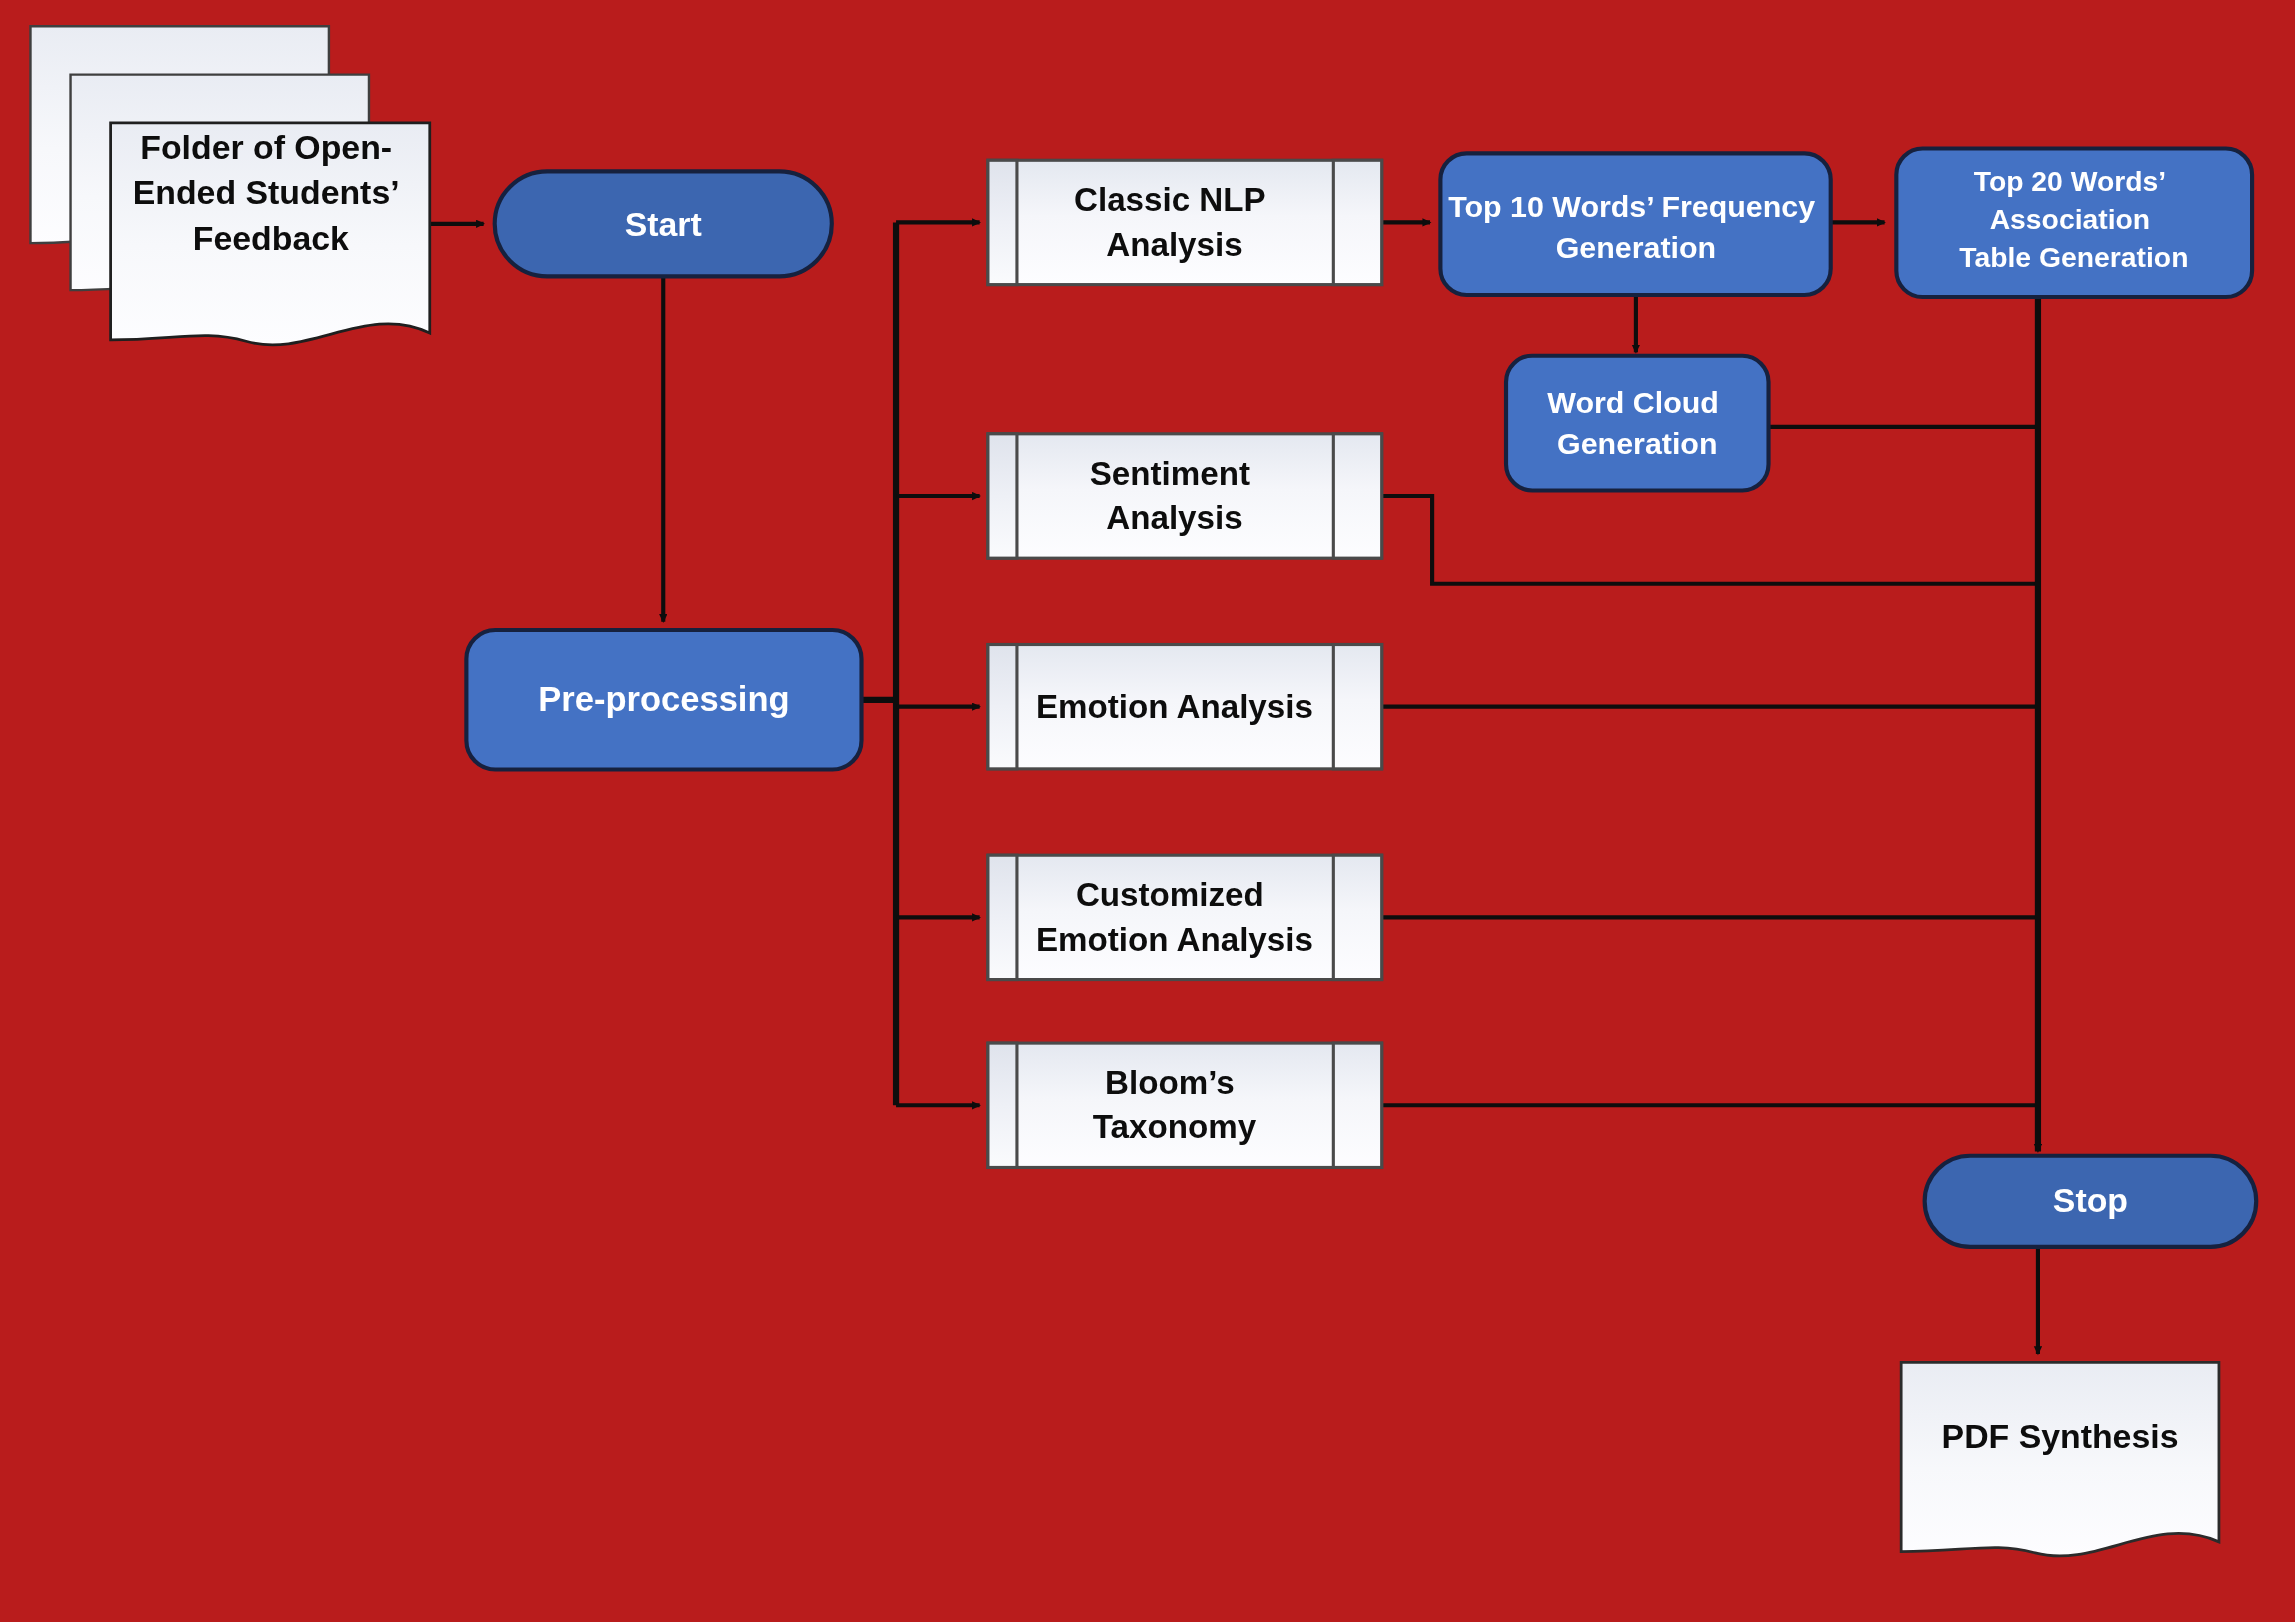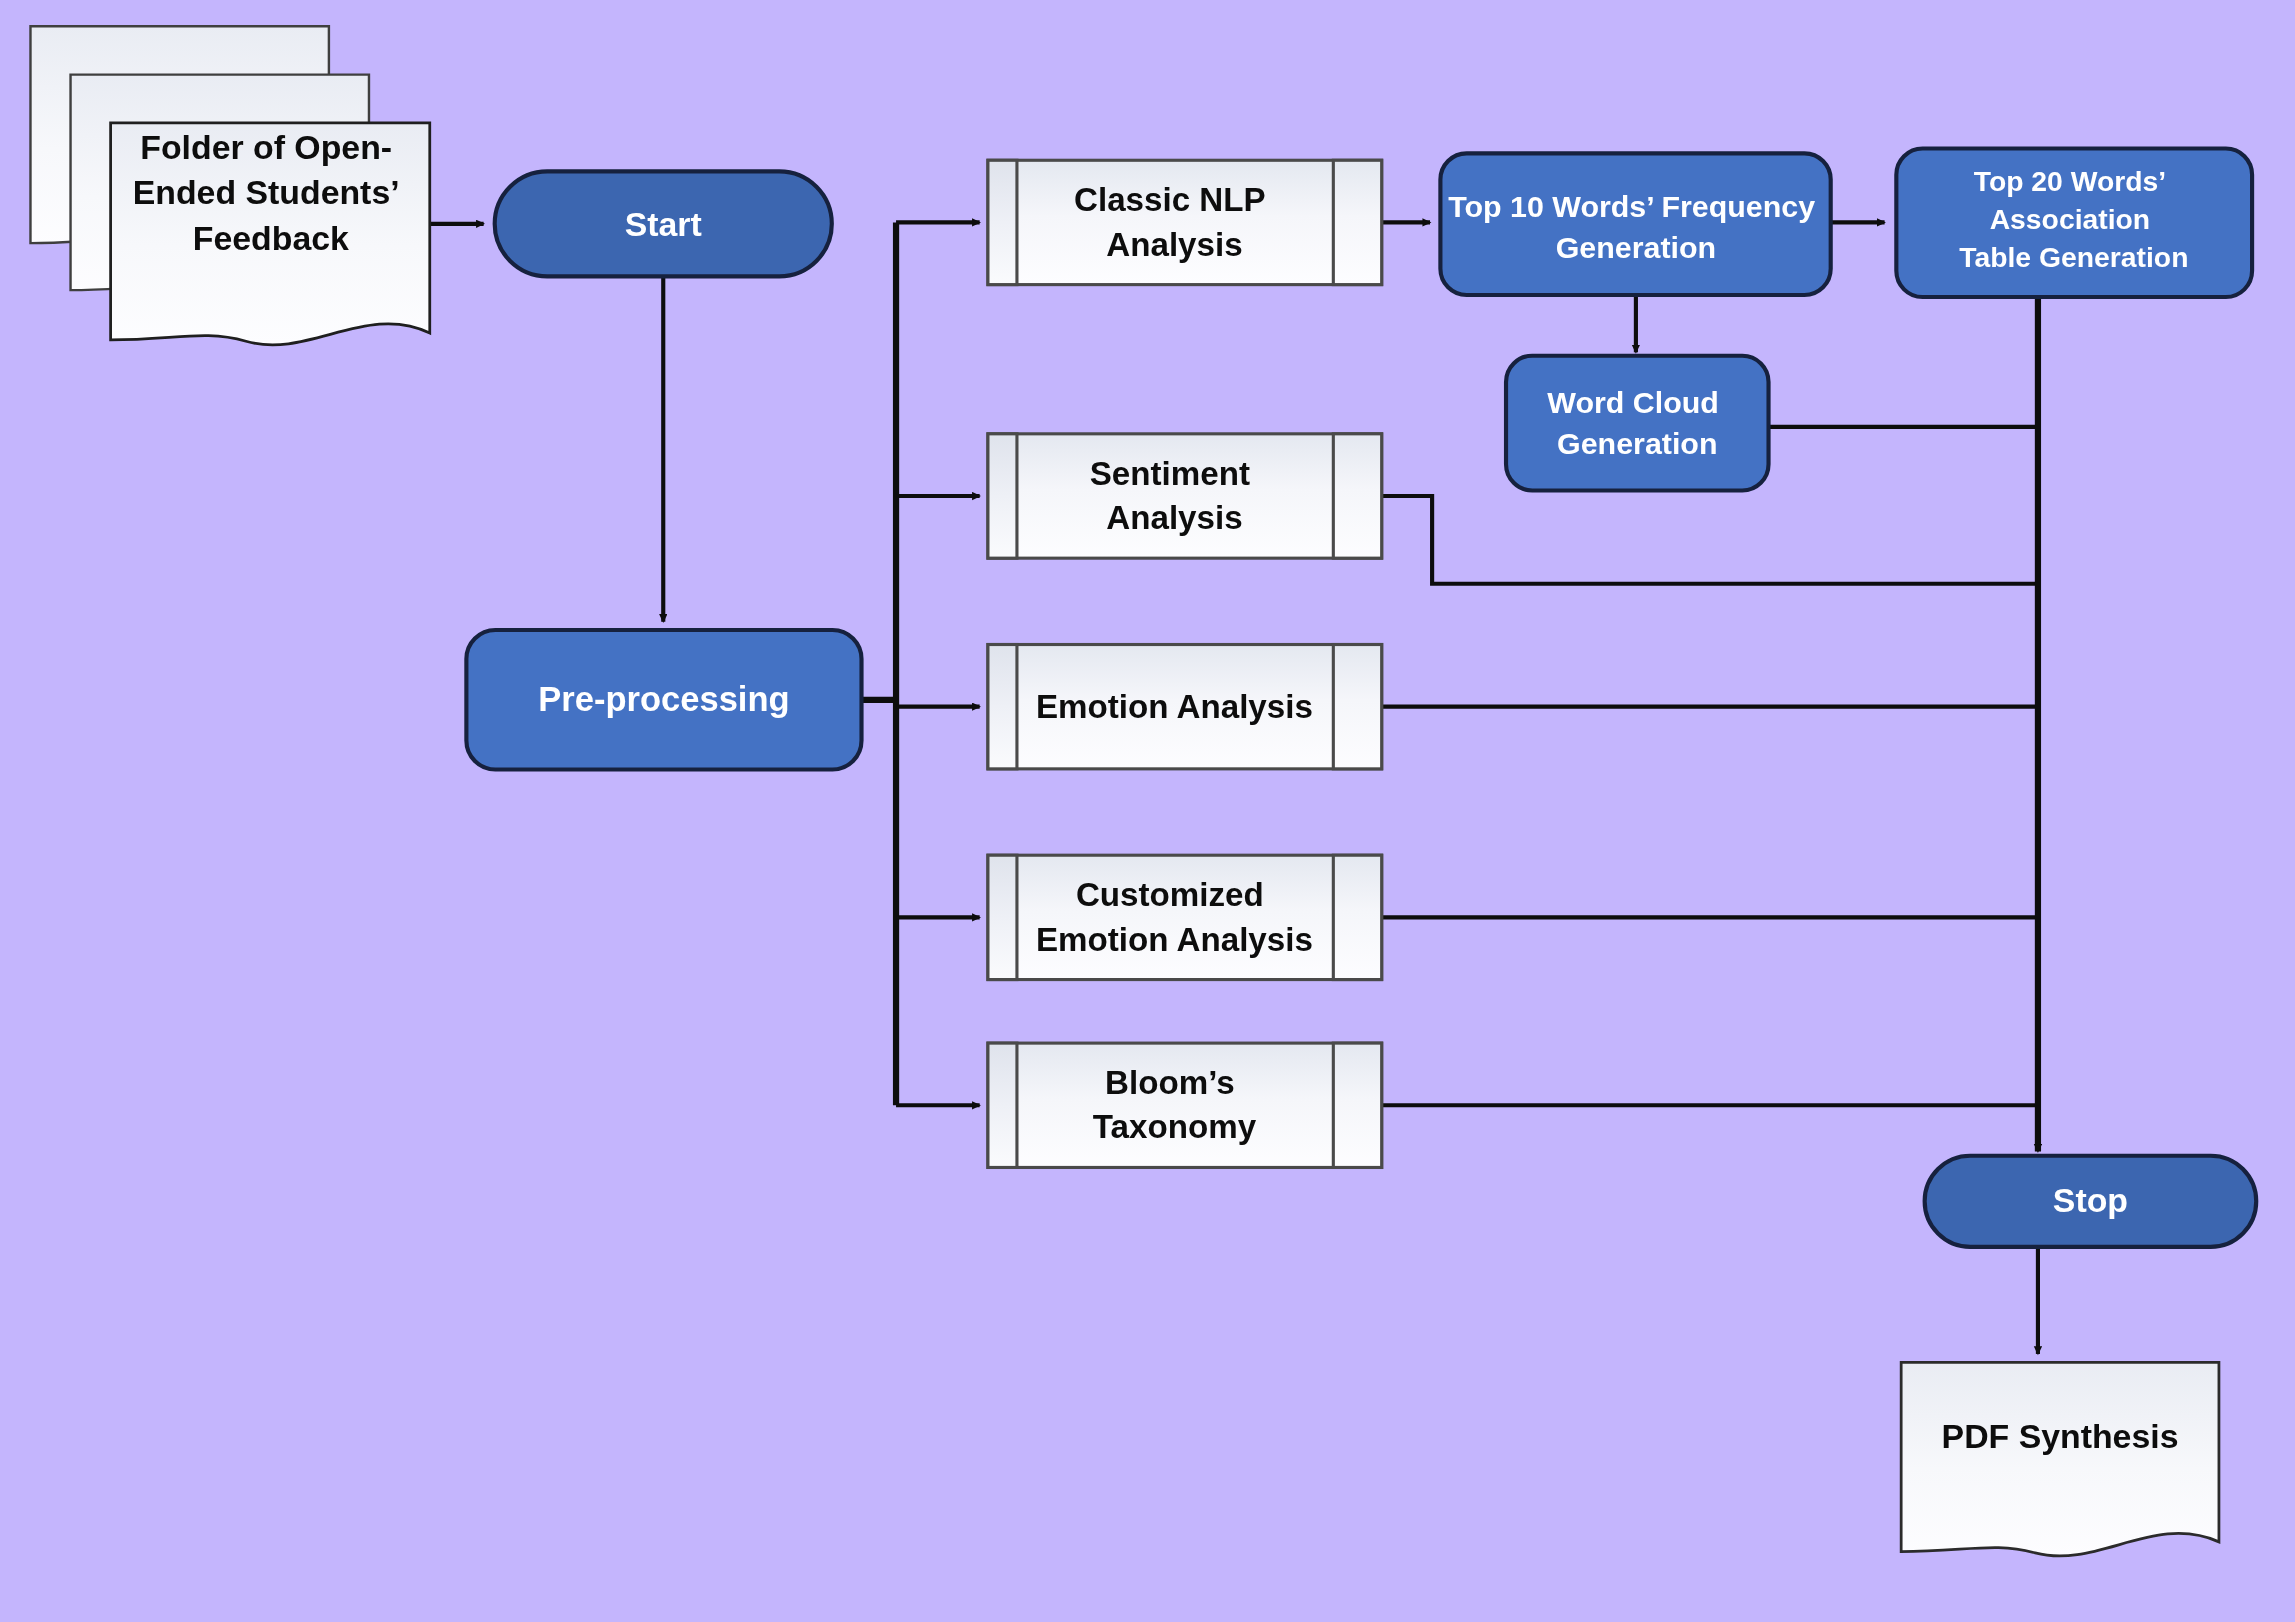--- a/index.html
+++ b/index.html
@@ -10,21 +10,21 @@
   body {
     width: 2295px;
     height: 1622px;
     font-family: "Liberation Sans", sans-serif;
     overflow: hidden;
   }
   #flow-root {
     position: relative;
     width: 2295px;
     height: 1622px;
-    background: #c4b5fd;
+    background: #b91c1c;
     text-align: right;
   }
   svg.flow-canvas {
     position: absolute;
     top: 0;
     left: 0;
     width: 2295px;
     height: 1622px;
     display: block;
   }

